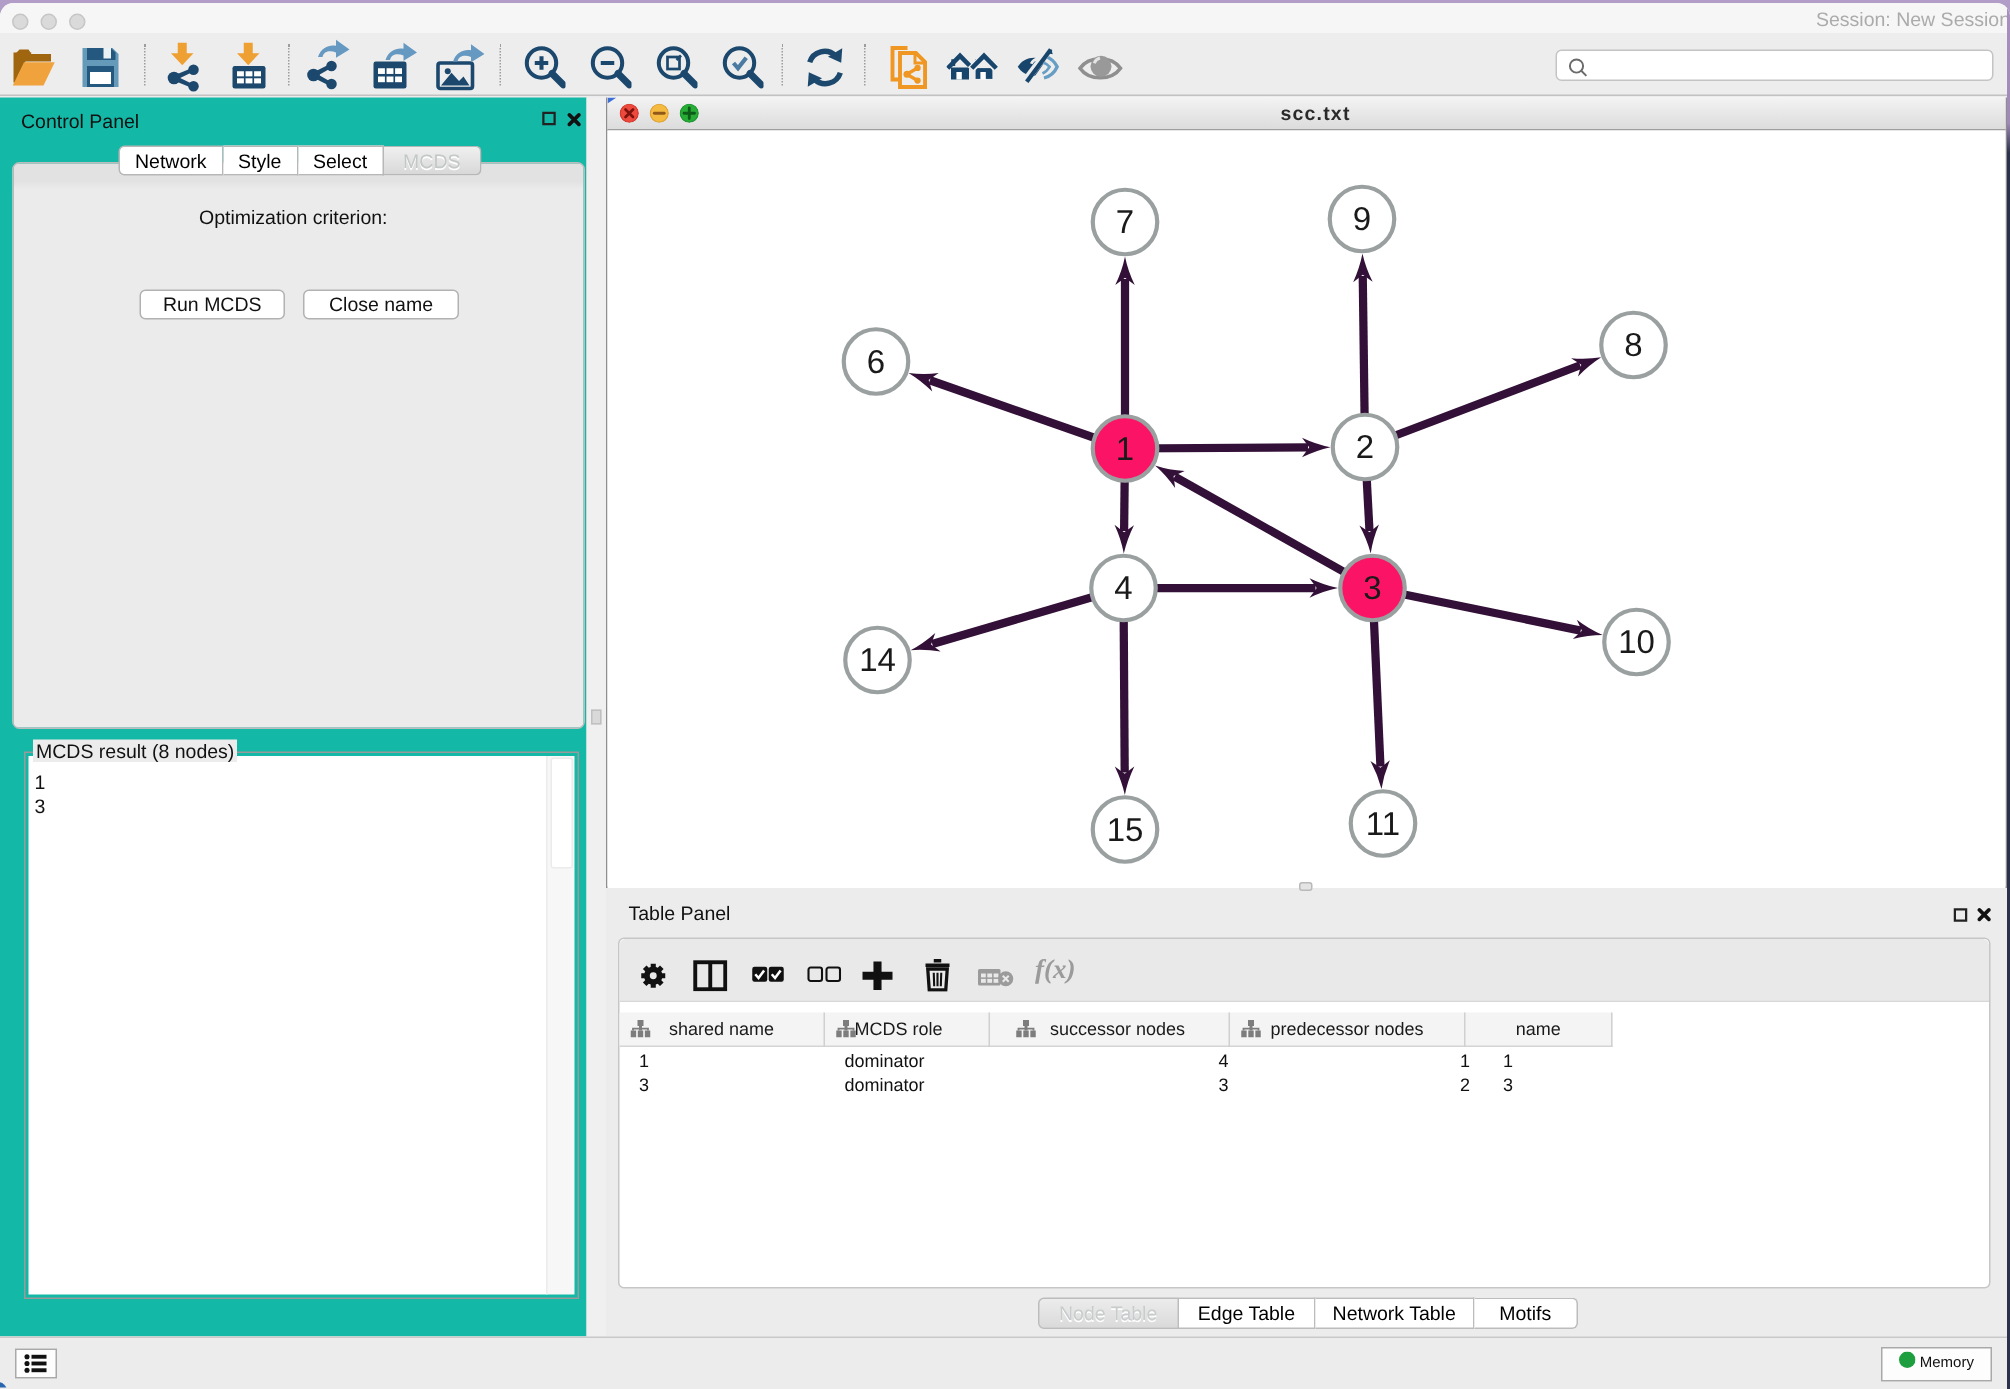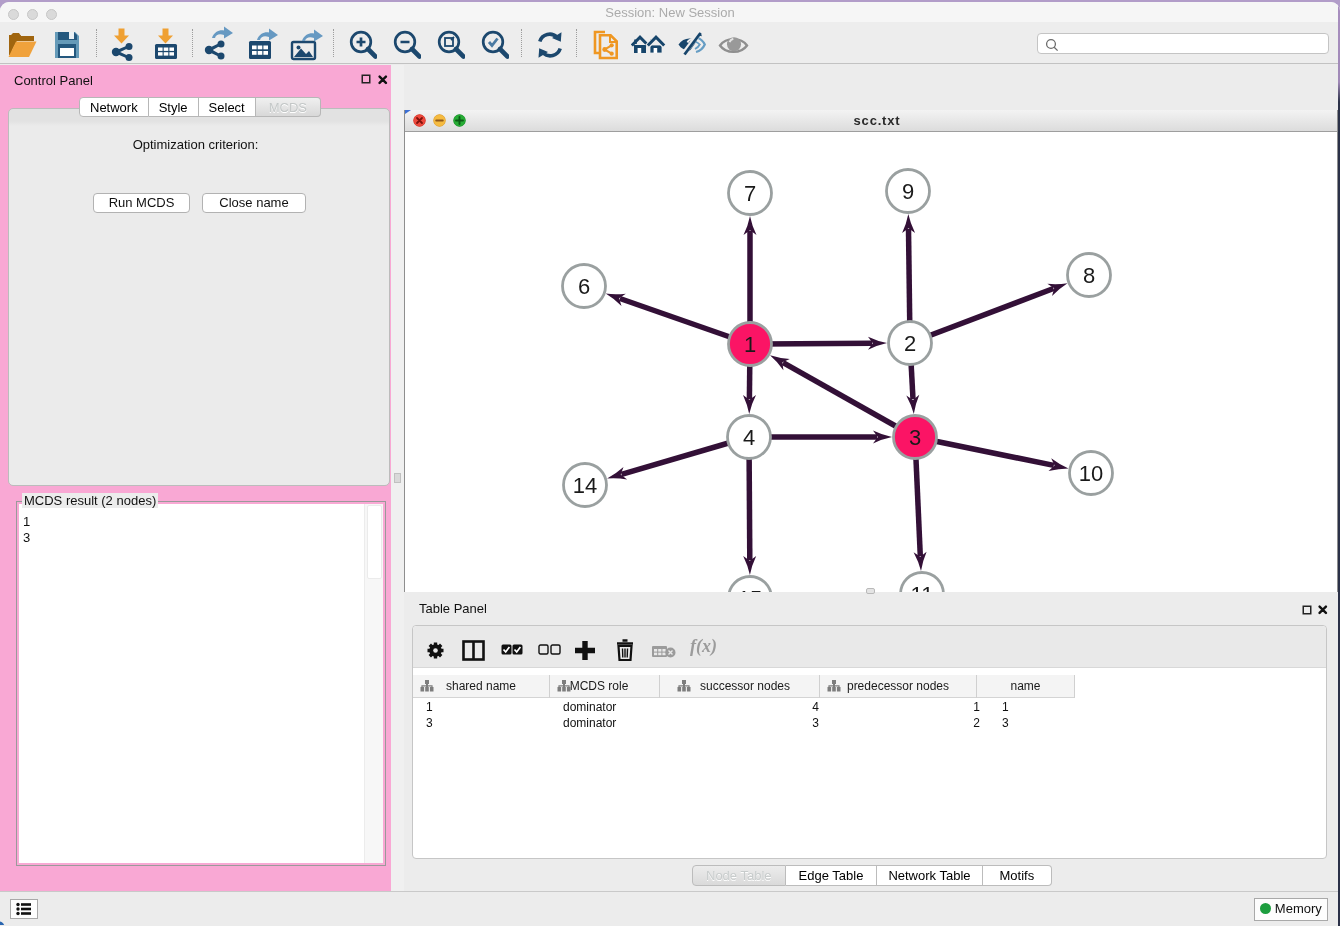--- a/index.html
+++ b/index.html
@@ -5,33 +5,33 @@
 * { margin:0; padding:0; box-sizing:border-box; }
 html,body { width:1340px; height:926px; overflow:hidden; }
 body { background:#b29dc9; font-family:"Liberation Sans", sans-serif; }
 #app { position:absolute; left:0; top:2px; width:1340px; height:924px;
   background:#ececec; border-radius:9px 9px 0 0; overflow:hidden; }
 
 #titlebar { position:absolute; left:0; top:0; width:100%; height:21px;
   background:#f6f6f6; border-bottom:1px solid #d8d8d8; }
 .tl { position:absolute; top:7px; width:11px; height:11px; border-radius:50%;
   background:#dadada; border:1px solid #c6c6c6; }
-#title { position:absolute; top:3px; left:0; width:100%; text-align:center;
+#title { position:absolute; top:3px; left:0; width:100%; text-align:right;
   font-size:13px; color:#ababab; }
 
 #toolbar { position:absolute; left:0; top:20px; width:100%; height:42px;
   background:#ededed; border-bottom:1px solid #c2c2c2; }
 .ticon { position:absolute; top:0; height:42px; }
 .tsep { position:absolute; top:7px; height:28px; width:0;
   border-left:1px dotted #9d9d9d; }
 #searchbox { position:absolute; left:1037px; top:11px; width:292px; height:21px;
   background:#fff; border:1px solid #c4c4c4; border-radius:4px; }
 
 #cpanel { position:absolute; left:0; top:63px; width:391px; height:826px;
-  background:#f9a8d4; }
+  background:#14b8a6; }
 #cpanel-hdr { position:absolute; left:14px; top:8px; font-size:13px; color:#111; }
 .winbtn { position:absolute; top:10px; }
 #cp-tabs { position:absolute; left:79px; top:32px; height:20px; font-size:13px; z-index:3; }
 .cptab { float:left; height:20px; line-height:19px; padding:0 10px;
   background:#fff; border:1px solid #b7b7b7; border-left:none; color:#000; }
 .cptab:first-child { border-left:1px solid #b7b7b7; border-radius:4px 0 0 4px; }
 .cptab.sel { background:linear-gradient(#f0f0f0,#d8d8d8); color:#c3c7c7;
   text-shadow:0 1px 0 #fff; border-radius:0 4px 4px 0; }
 #cp-pane { position:absolute; left:8px; top:43px; width:382px; height:378px;
   border:1px solid #bcbcbc; border-radius:5px;
@@ -57,21 +57,21 @@
   background:#ffffff; border:1px solid #ebebeb; border-radius:2px; }
 
 #vsplit { position:absolute; left:391px; top:63px; width:13px; height:826px;
   background:#f0f0f0; }
 #vsplit-h { position:absolute; left:3px; top:408px; width:7px; height:10px;
   background:#d9d9d9; border:1px solid #c0c0c0; }
 #hsplit-h { position:absolute; left:866px; top:586px; width:9px; height:6px;
   background:#e4e4e4; border:1px solid #b9b9b9; border-radius:2px; z-index:5; }
 
 #netwin { position:absolute; left:404px; top:63px; width:934px; height:527px;
-  border:1px solid #8e8e8e; border-top:none; background:#fff;margin-top:45px; }
+  border:1px solid #8e8e8e; border-top:none; background:#fff; }
 #netwin-tb { position:absolute; left:0; top:0; width:100%; height:22px;
   background:linear-gradient(#f3f3f3,#dcdcdc); border-bottom:1px solid #9e9e9e; }
 #netwin-title { position:absolute; top:3px; left:6px; width:100%; text-align:center;
   font-size:13px; font-weight:bold; color:#2a2a2a; letter-spacing:0.8px; }
 .wl { position:absolute; top:3.5px; width:13px; height:13px; border-radius:50%; }
 #focuscorner { position:absolute; left:0px; top:0px; width:9px; height:5px; }
 #netcanvas { position:absolute; left:0; top:22px; width:932px; height:505px;
   background:#fff; }
 
 #tpanel { position:absolute; left:404px; top:590px; width:934px; height:298px;
@@ -92,21 +92,21 @@
 .tptab.sel { background:linear-gradient(#ececec,#dadada); color:#c8cccc;
   text-shadow:0 1px 0 #fff; border-radius:4px 0 0 4px;
   border-left:1px solid #bcbcbc; }
 .tptab:last-child { border-radius:0 4px 4px 0; }
 
 #statusbar { position:absolute; left:0; top:889px; width:1340px; height:33px;
   background:#ececec; border-top:1px solid #c9c9c9; }
 #sb-list { position:absolute; left:10px; top:7px; width:28px; height:20px;
   background:#fdfdfd; border:1px solid #a9a9a9; }
 #sb-mem { position:absolute; right:12px; top:6px; width:74px; height:23px;
-  background:#fdfdfd; border:1px solid #a9a9a9; font-size:13px; color:#111;
+  background:#fdfdfd; border:1px solid #a9a9a9; font-size:10px; color:#111;
   line-height:20px; text-align:center; }
 #rightedge { position:absolute; right:0; top:0; width:2px; height:926px;
   background:linear-gradient(#a98fc0 0px,#a089b7 80px,#2b3148 100px,#2b3148 926px); }
 </style>
 </head>
 <body>
 <div id="app">
   <div id="titlebar">
     <div class="tl" style="left:8px;"></div>
     <div class="tl" style="left:27px;"></div>
@@ -299,21 +299,21 @@
     <div id="optlabel">Optimization criterion:</div>
     <div class="btn" style="left:93px; width:97px;">Run MCDS</div>
     <div class="btn" style="left:202px; width:104px;">Close name</div>
     <div id="mcds-fieldset">
       <div id="mcds-box">
         <div id="mcds-text">1<br>3</div>
         <div id="mcds-scroll">
             <div id="mcds-thumb"></div>
           </div>
       </div>
-      <div id="mcds-legend">MCDS result (2 nodes)</div>
+      <div id="mcds-legend">MCDS result (8 nodes)</div>
     </div>
   </div>
   <div id="vsplit">
       <div id="vsplit-h"></div>
     </div>
   <div id="netwin">
     <div id="netwin-tb">
       <svg id="focuscorner" width="6" height="4">
           <path d="M0,0 L6,0 L0,4 Z" fill="#3b6fd4"></path>
         </svg>

